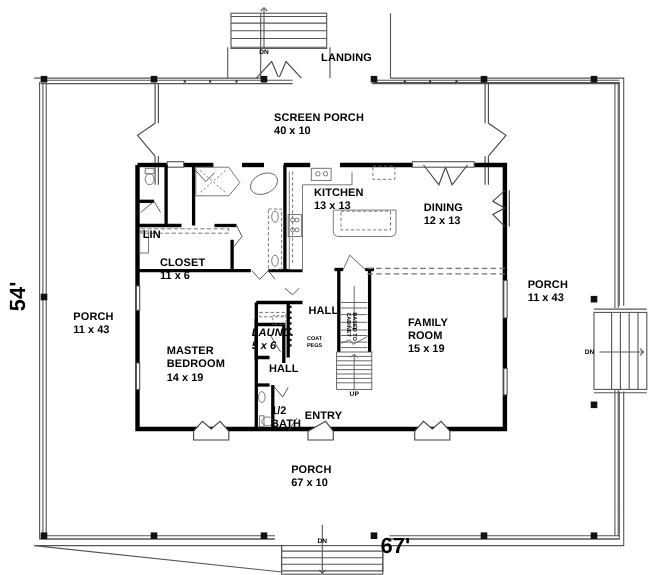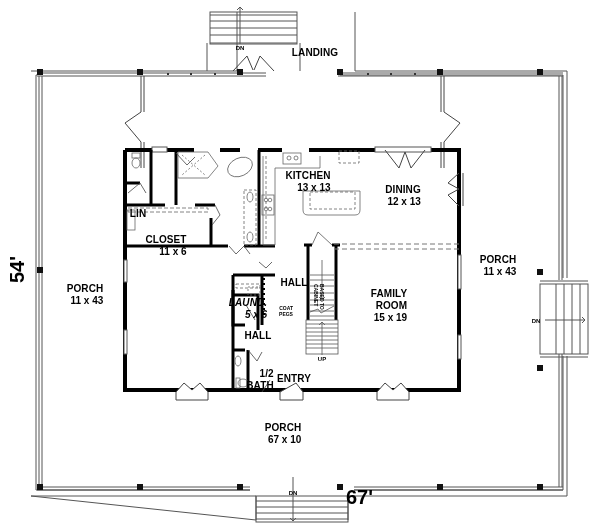--- a/index.html
+++ b/index.html
@@ -1,18 +1,18 @@
 <!DOCTYPE html>
 <html><head>
 <meta charset="utf-8">
 <style>
   html,body{margin:0;padding:0;background:#ffffff;}
   #plan{position:relative;width:600px;height:523px;overflow:hidden;background:#fff;font-family:"Liberation Sans",sans-serif;}
   svg{position:absolute;left:0;top:0;}
-  .lbl{position:absolute;font-family:"Liberation Sans",sans-serif;font-weight:bold;color:#000;text-align:right;line-height:12px;white-space:nowrap;transform:translateX(-50%);}
+  .lbl{position:absolute;font-family:"Liberation Sans",sans-serif;font-weight:bold;color:#000;text-align:left;line-height:12px;white-space:nowrap;transform:translateX(-50%);}
   .room-name{font-size:10px;letter-spacing:0.1px;}
   .room-size{font-size:10px;}
   .small{font-size:5px;font-weight:bold;line-height:6px;}
   .dn{font-size:6px;}
   .dim{position:absolute;font-family:"Liberation Sans",sans-serif;font-weight:bold;font-size:20px;color:#000;}
   .dim-v{transform:rotate(-90deg);transform-origin:left top;}
   .vert{position:absolute;font-family:"Liberation Sans",sans-serif;font-weight:bold;font-size:5px;transform:rotate(90deg);transform-origin:left top;line-height:6px;}
 </style>
 </head>
 <body>
@@ -272,20 +272,24 @@
         <rect x="263" y="313" width="2" height="2"></rect>
     </g>
   </svg>
 
   <div class="dim dim-v" style="left:6px;top:283px;">54'</div>
   <div class="dim" style="left:346px;top:486px;">67'</div>
 
   <div class="lbl room-name" style="left:315px;top:47px;">LANDING</div>
   <div class="lbl small dn" style="left:240px;top:45px;">DN</div>
 
+  <div class="lbl" style="left:290px;top:102px;">
+    <div class="room-name">SCREEN PORCH</div>
+    <div class="room-size">40 x 10</div>
+  </div>
 
 
   <div class="lbl room-name" style="left:138px;top:192px;margin-top:16px;">LIN</div>
 
   <div class="lbl" style="left:166px;top:214px;margin-top:20px;">
     <div class="room-name">CLOSET</div>
     <div class="room-size">11 x 6</div>
   </div>
 
   <div class="lbl" style="left:308px;top:170px;">
@@ -302,20 +306,25 @@
     <div class="room-name">PORCH</div>
     <div class="room-size">11 x 43</div>
   </div>
 
   <div class="lbl" style="left:498px;top:254px;">
     <div class="room-name">PORCH</div>
     <div class="room-size">11 x 43</div>
   </div>
   <div class="lbl small dn" style="left:536px;top:318px;">DN</div>
 
+  <div class="lbl" style="left:178px;top:314px;">
+    <div class="room-name">MASTER</div>
+    <div class="room-name">BEDROOM</div>
+    <div class="room-size">14 x 19</div>
+  </div>
 
   <div class="lbl room-name" style="left:294px;top:277px;">HALL</div>
 
   <div class="lbl" style="left:248px;top:297px;font-style:italic;">
     <div class="room-name">LAUND.</div>
     <div class="room-size">5 x 6</div>
   </div>
   <div class="lbl small" style="left:286px;top:305px;">
     <div>COAT</div>
     <div>PEGS</div>

